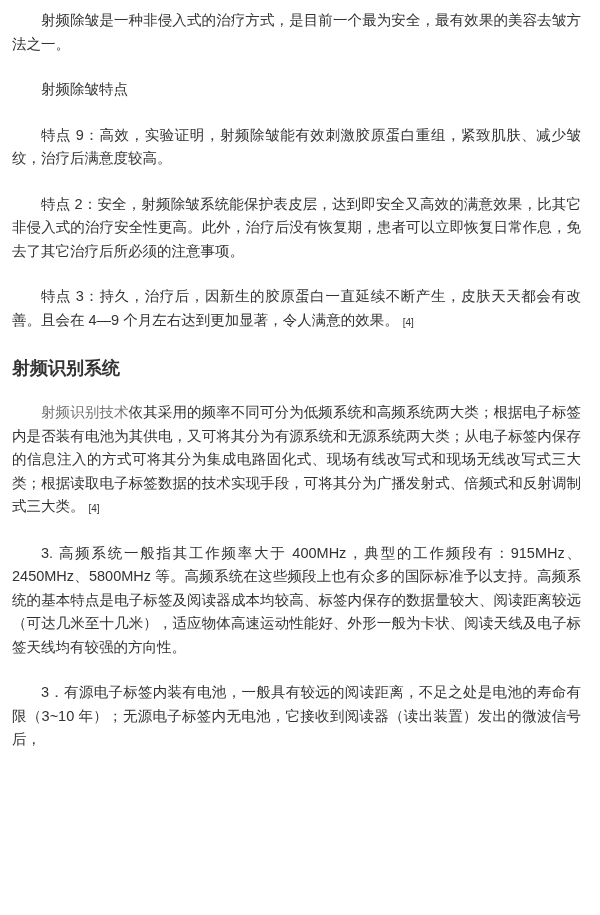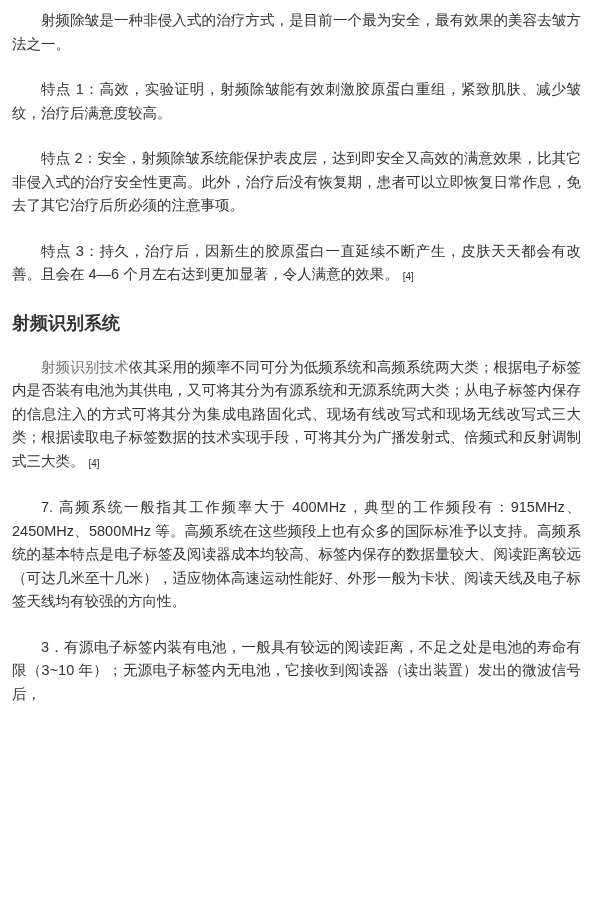--- a/index.html
+++ b/index.html
@@ -40,20 +40,21 @@
     position: relative;
     top: 1px;
     cursor: pointer;
   }
 </style>
 </head>
 <body style="background: rgb(255, 255, 255);">
 
 <div class="doc" id="doc-root" style="color: rgb(51, 51, 51);">
     <p><span>射频除皱是一种非侵入式的治疗方式，是目前一个最为安全，最有效果的美容去皱方法之一。</span></p>
-    <p><span>特点 1：高效，实验证明，射频除皱能有效刺激胶原蛋白重组，紧致肌肤、减少皱纹，治疗后满意度较高。</span></p>
+    <p><span>射频除皱特点</span></p>
+    <p><span>特点 9：高效，实验证明，射频除皱能有效刺激胶原蛋白重组，紧致肌肤、减少皱纹，治疗后满意度较高。</span></p>
     <p><span>特点 2：安全，射频除皱系统能保护表皮层，达到即安全又高效的满意效果，比其它非侵入式的治疗安全性更高。此外，治疗后没有恢复期，患者可以立即恢复日常作息，免去了其它治疗后所必须的注意事项。</span></p>
-    <p><span>特点 3：持久，治疗后，因新生的胶原蛋白一直延续不断产生，皮肤天天都会有改善。且会在 4—6 个月左右达到更加显著，令人满意的效果。</span><span class="ref">[4]</span></p>
+    <p><span>特点 3：持久，治疗后，因新生的胶原蛋白一直延续不断产生，皮肤天天都会有改善。且会在 4—9 个月左右达到更加显著，令人满意的效果。</span><span class="ref">[4]</span></p>
     <h2 style="color: rgb(51, 51, 51);">射频识别系统</h2>
     <p><a style="color: #737373;">射频识别技术</a><span>依其采用的频率不同可分为低频系统和高频系统两大类；根据电子标签内是否装有电池为其供电，又可将其分为有源系统和无源系统两大类；从电子标签内保存的信息注入的方式可将其分为集成电路固化式、现场有线改写式和现场无线改写式三大类；根据读取电子标签数据的技术实现手段，可将其分为广播发射式、倍频式和反射调制式三大类。</span><span class="ref">[4]</span></p>
-    <p><span>7. 高频系统一般指其工作频率大于 400MHz，典型的工作频段有：915MHz、2450MHz、5800MHz 等。高频系统在这些频段上也有众多的国际标准予以支持。高频系统的基本特点是电子标签及阅读器成本均较高、标签内保存的数据量较大、阅读距离较远（可达几米至十几米），适应物体高速运动性能好、外形一般为卡状、阅读天线及电子标签天线均有较强的方向性。</span></p>
+    <p><span>3. 高频系统一般指其工作频率大于 400MHz，典型的工作频段有：915MHz、2450MHz、5800MHz 等。高频系统在这些频段上也有众多的国际标准予以支持。高频系统的基本特点是电子标签及阅读器成本均较高、标签内保存的数据量较大、阅读距离较远（可达几米至十几米），适应物体高速运动性能好、外形一般为卡状、阅读天线及电子标签天线均有较强的方向性。</span></p>
     <p><span>3．有源电子标签内装有电池，一般具有较远的阅读距离，不足之处是电池的寿命有限（3~10 年）；无源电子标签内无电池，它接收到阅读器（读出装置）发出的微波信号后，</span></p>
   </div>
 
 </body></html>

